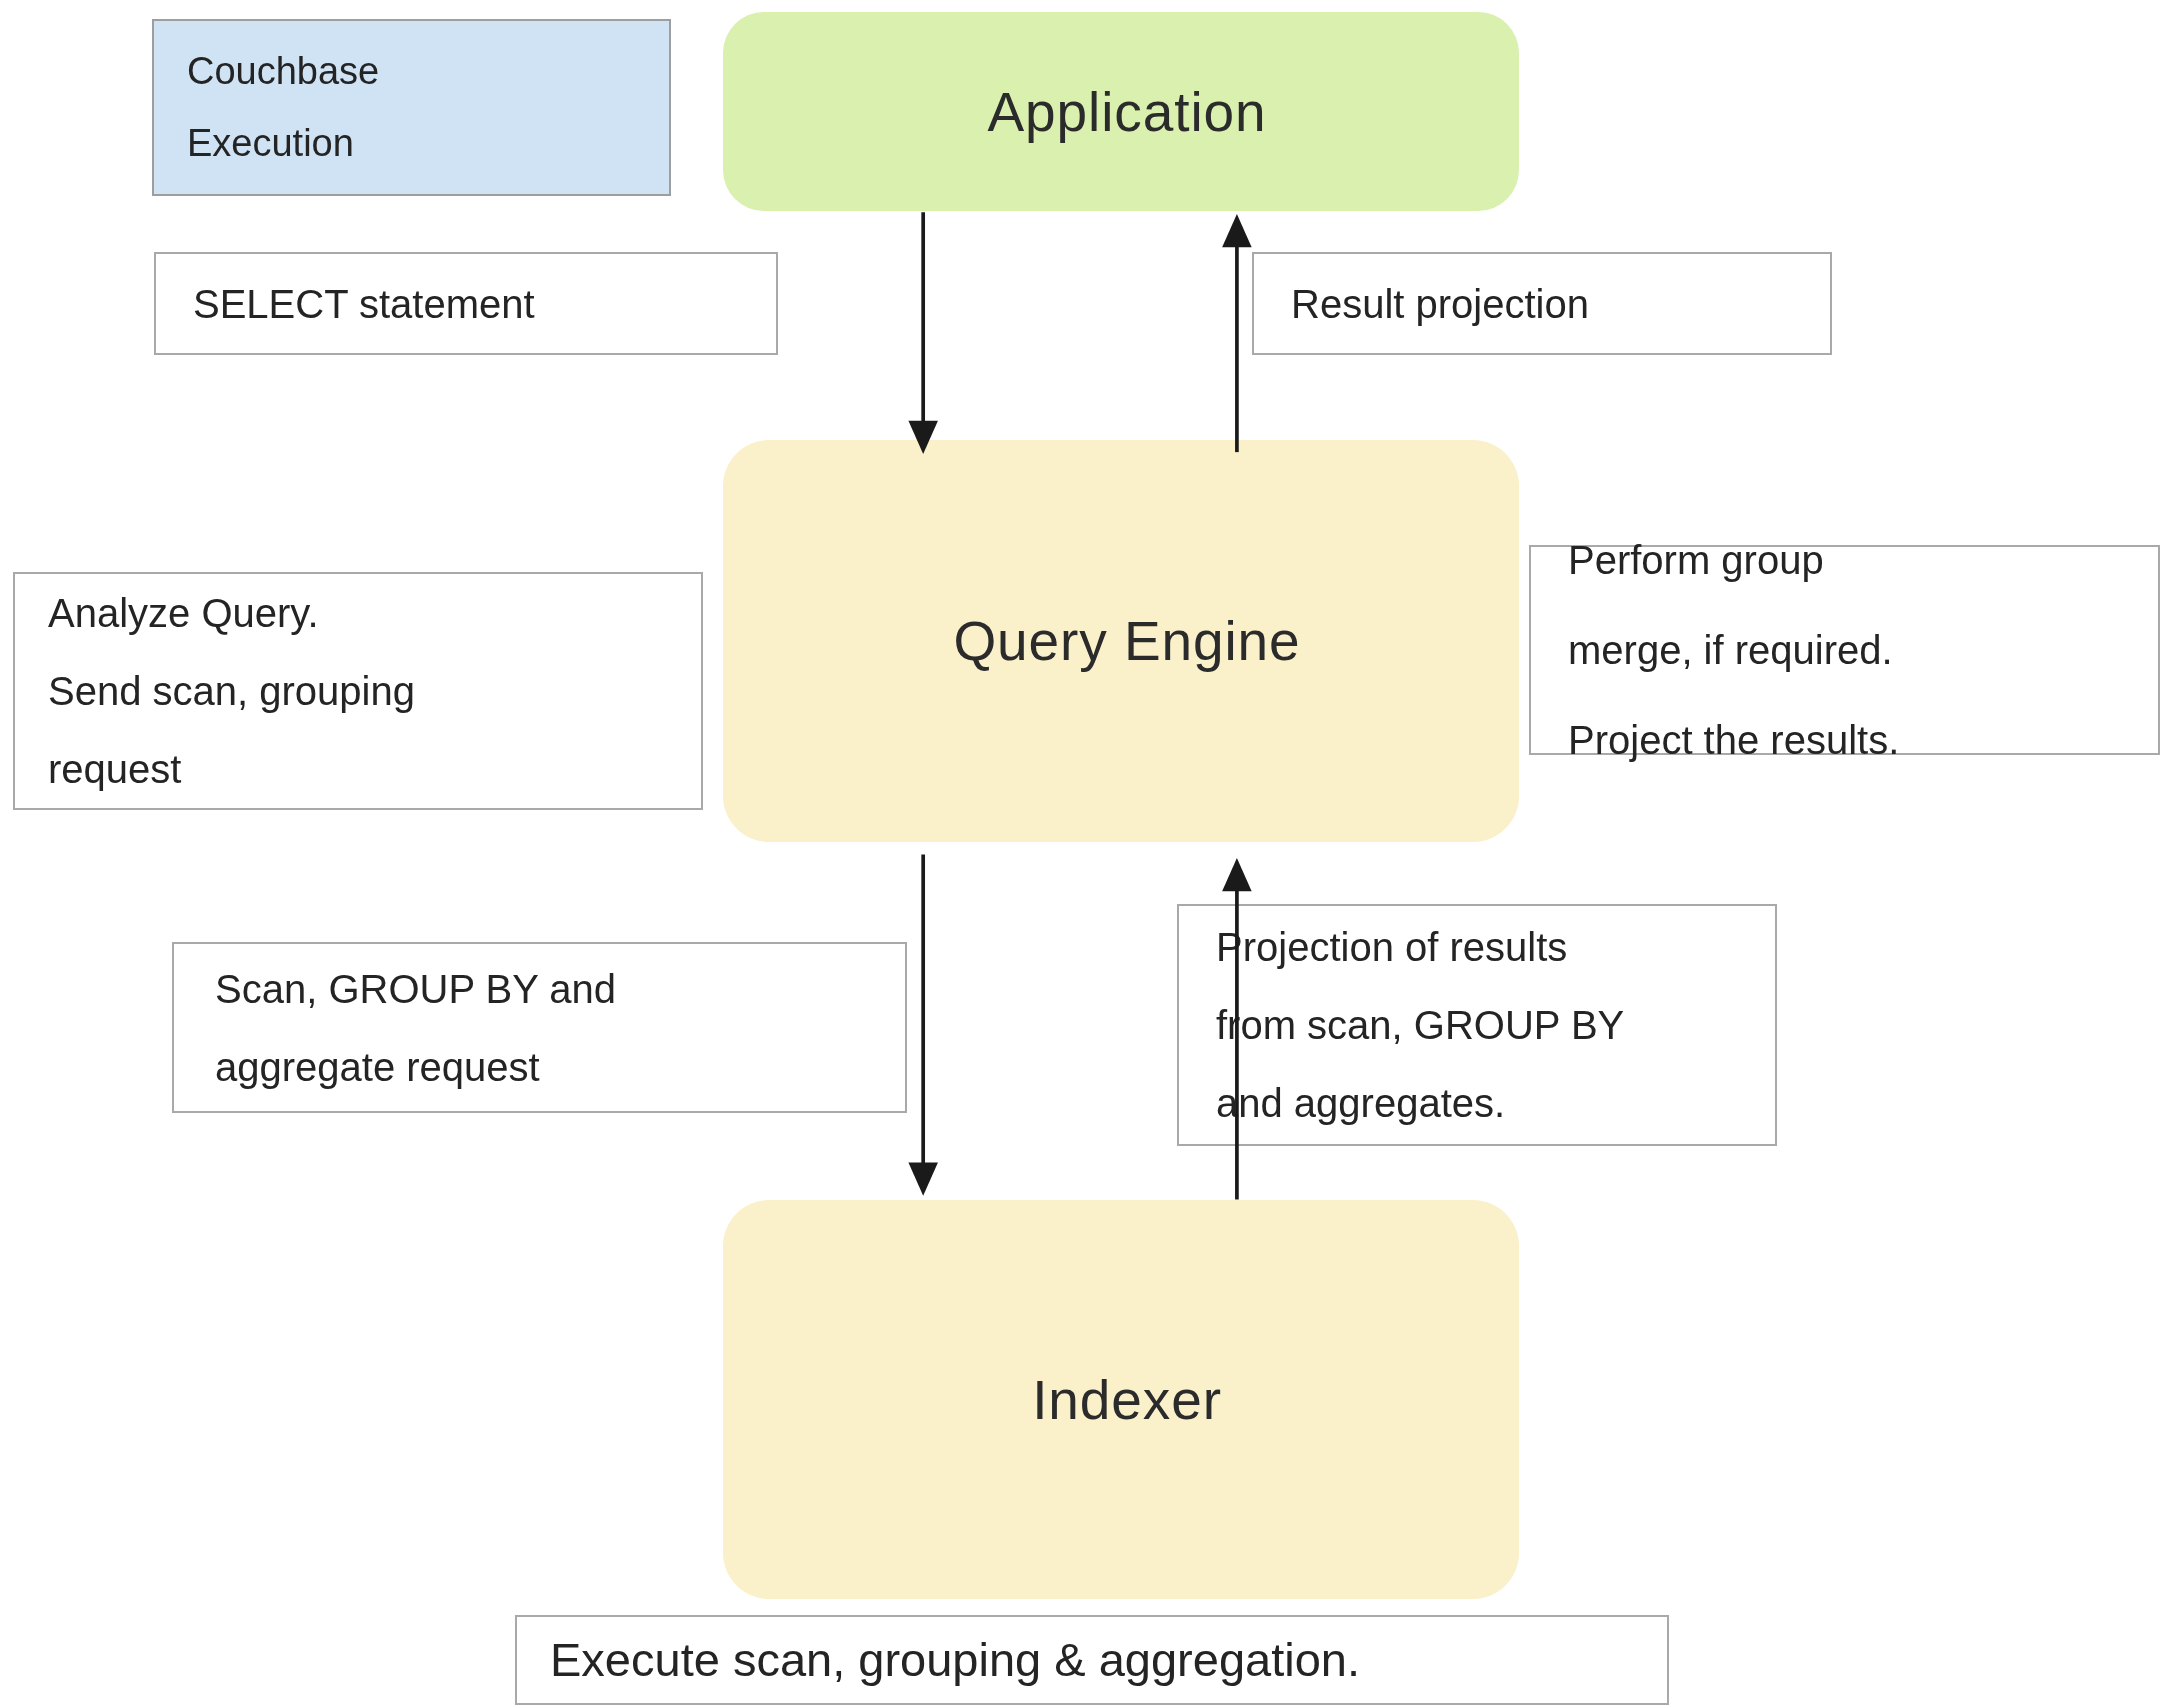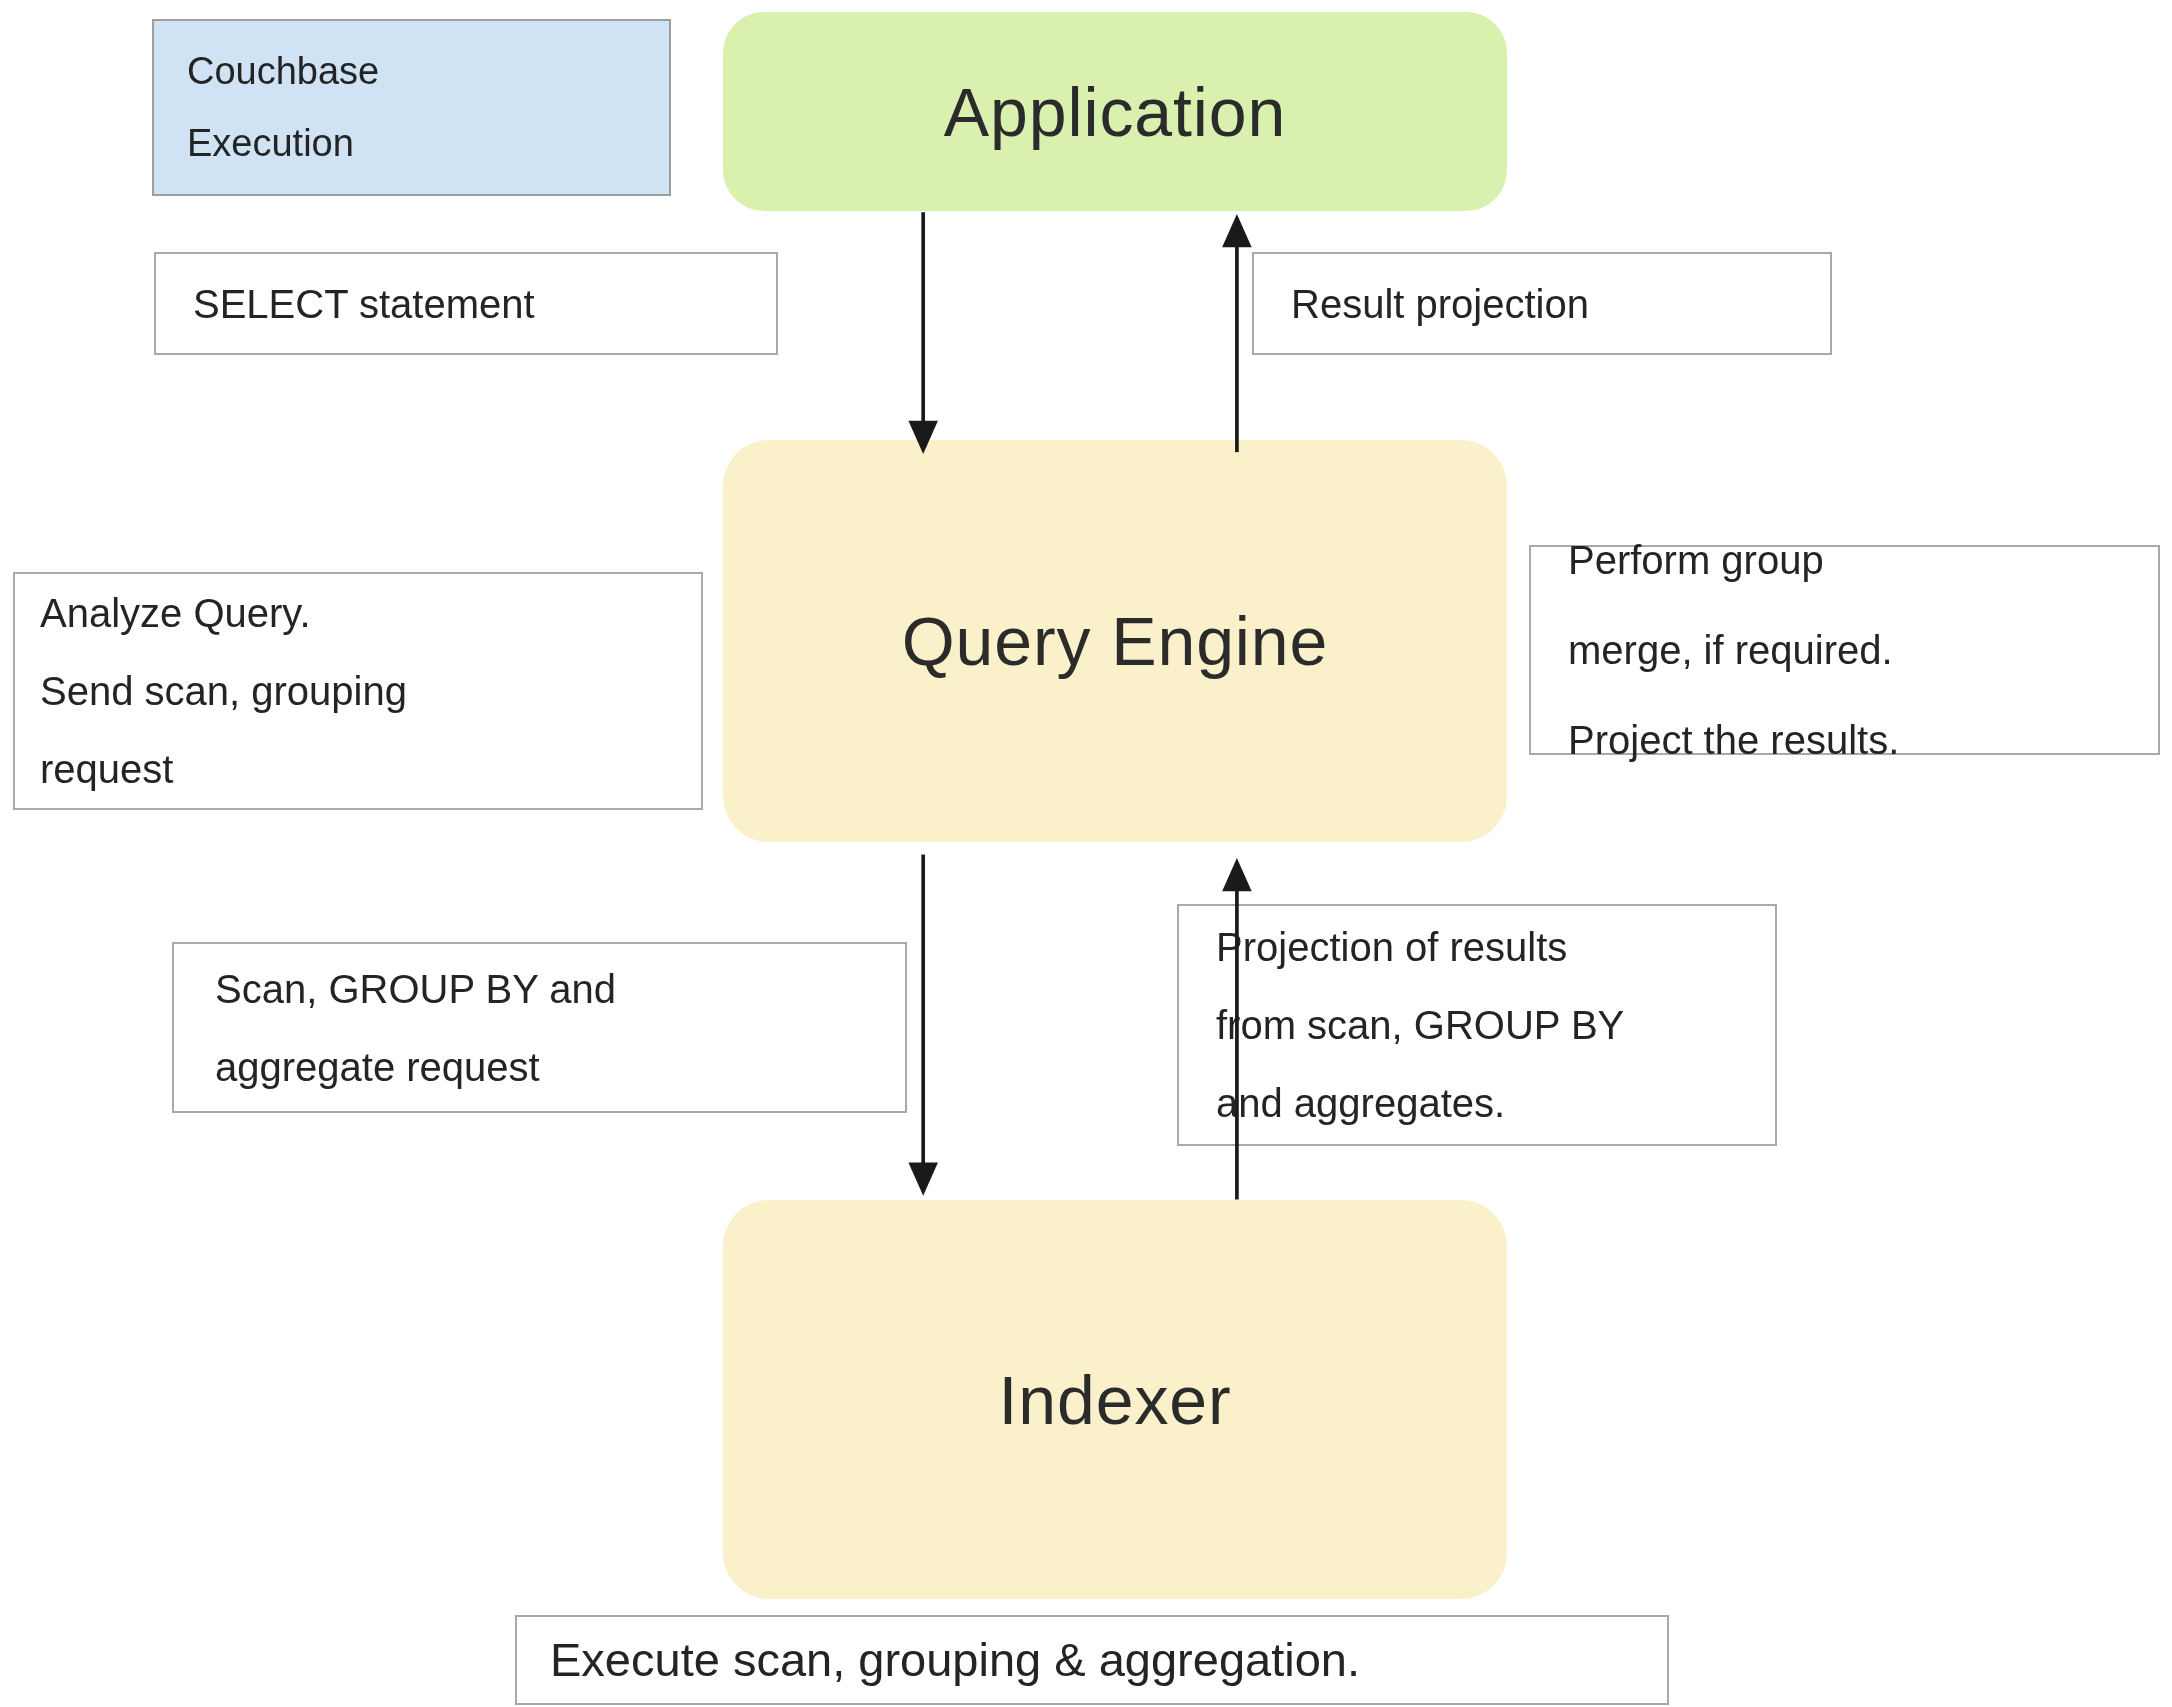--- a/index.html
+++ b/index.html
@@ -16,21 +16,21 @@
     position:relative;
     width:2173px;height:1707px;
     background:#ffffff;
     font-family:"Liberation Sans", sans-serif;
     color:var(--text);
     overflow:hidden;
   }
   .node{
     position:absolute;
     display:flex;align-items:center;justify-content:center;
-    font-size:68px;letter-spacing:0.9px;color:#2b2b2b;
+    font-size:55px;letter-spacing:0.9px;color:#2b2b2b;padding-left:12px;
   }
   .node-rounded{border-radius:46px;}
   .node-application{left:723px;top:12px;width:784px;height:199px;background:var(--app-fill);border-radius:41px;}
   .node-query-engine{left:723px;top:440px;width:784px;height:402px;background:var(--node-fill);}
   .node-indexer{left:723px;top:1200px;width:784px;height:399px;background:var(--node-fill);}
   .legend{
     position:absolute;left:152px;top:18.5px;width:519px;height:177px;
     background:var(--legend-fill);
     border:2.8px solid var(--legend-border);
     box-sizing:border-box;
@@ -43,21 +43,21 @@
     background:#ffffff;
     border:2.8px solid var(--box-border);
     box-sizing:border-box;
     display:flex;flex-direction:column;justify-content:center;
     font-size:40px;line-height:78px;
     padding-left:37px;padding-right:9.2px;
   }
   .ann .line{display:block;white-space:nowrap;}
   .ann-select{left:154px;top:252px;width:624px;height:103px;}
   .ann-result{left:1252px;top:252px;width:580px;height:103px;}
-  .ann-analyze{left:13px;top:572px;width:690px;height:238px;padding-left:25px;}
+  .ann-analyze{left:13px;top:572px;width:690px;height:238px;padding-left:33px;}
   .ann-perform{left:1529px;top:545px;width:631px;height:210px;gap:12px;}
   .ann-scan{left:172px;top:942px;width:735px;height:171px;padding-left:41px;}
   .ann-projection{left:1177px;top:904px;width:600px;height:242px;}
   .ann-execute{left:515px;top:1615px;width:1154px;height:90px;font-size:47px;padding-left:33px;}
   .arrows{position:absolute;left:0;top:0;width:2173px;height:1707px;pointer-events:none;}
   .arrows line{stroke:var(--arrow);stroke-width:4px;}
   .arrows polygon{fill:var(--arrow);}
 </style>
 </head>
 <body>

